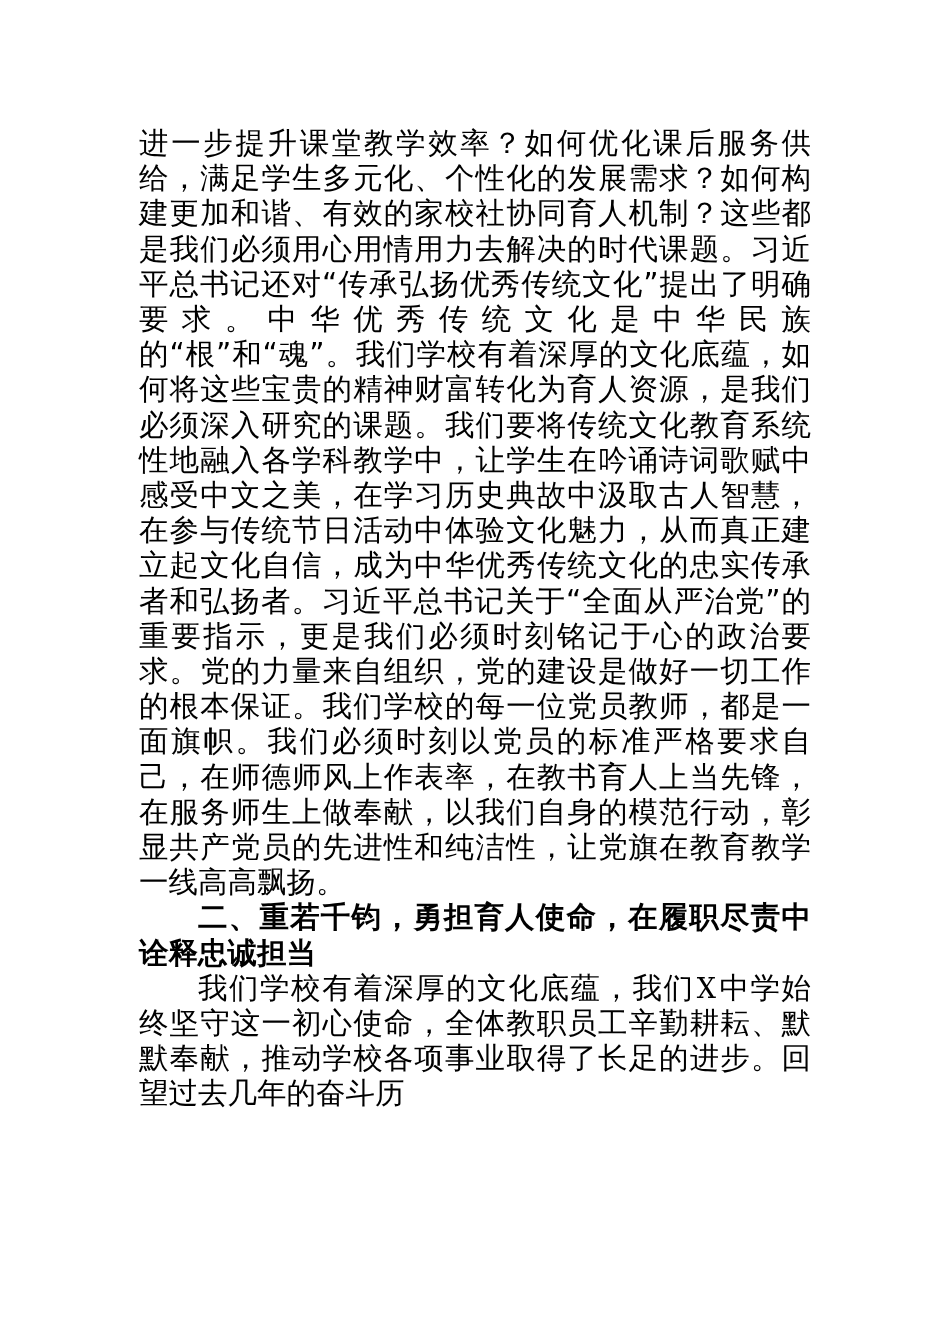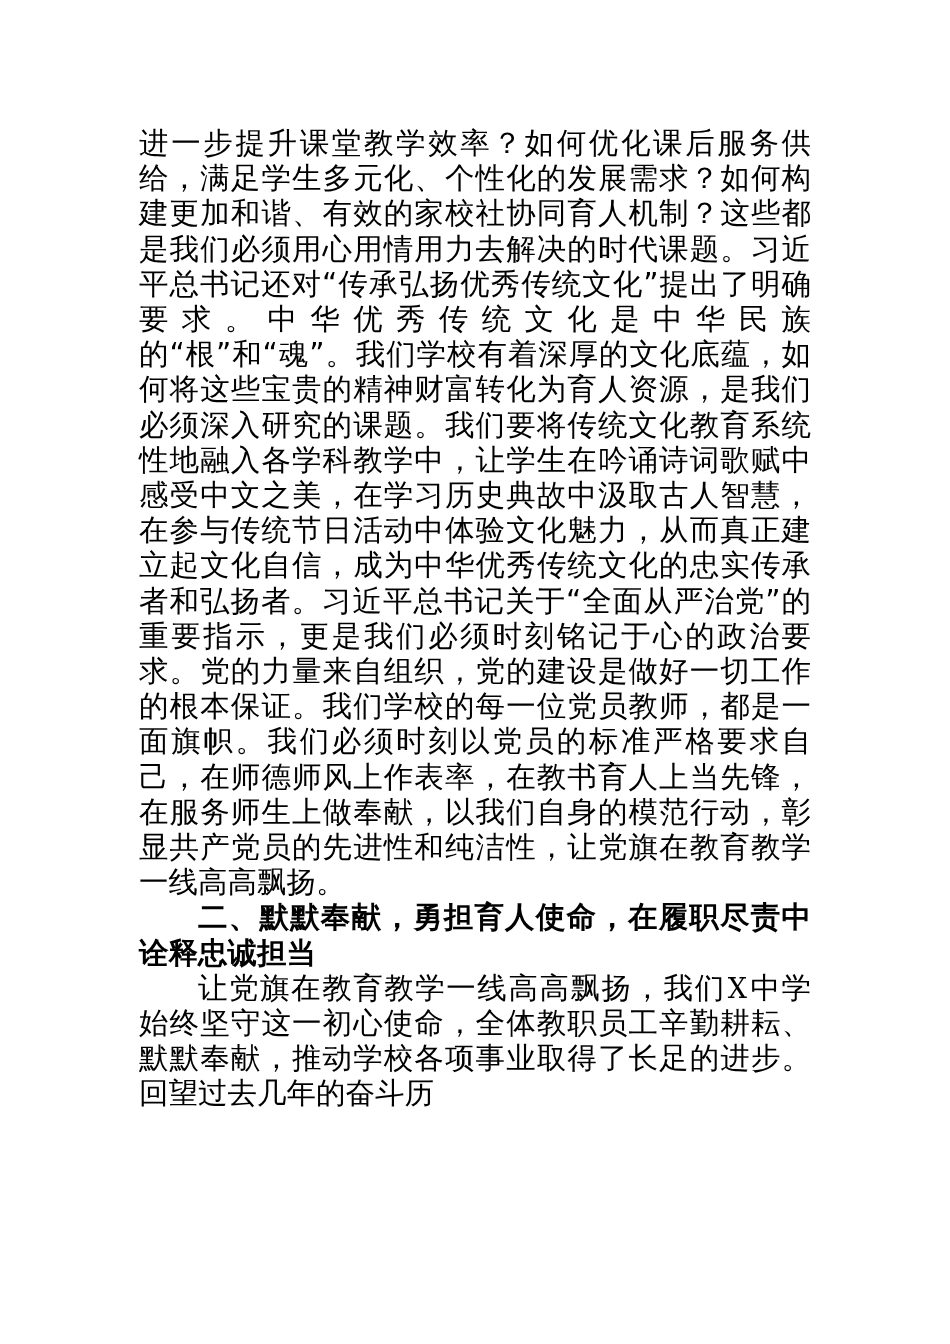--- a/index.html
+++ b/index.html
@@ -71,22 +71,22 @@
 </style>
 </head>
 <body>
 
 <div class="page">
 
   <div class="text-block">
 
     <p class="para cont">进一步提升课堂教学效率？如何优化课后服务供给，满足学生多元化、个性化的发展需求？如何构建更加和谐、有效的家校社协同育人机制？这些都是我们必须用心用情用力去解决的时代课题。习近平总书记还对“传承弘扬优秀传统文化”提出了明确要求。中华优秀传统文化是中华民族的“根”和“魂”。我们学校有着深厚的文化底蕴，如何将这些宝贵的精神财富转化为育人资源，是我们必须深入研究的课题。我们要将传统文化教育系统性地融入各学科教学中，让学生在吟诵诗词歌赋中感受中文之美，在学习历史典故中汲取古人智慧，在参与传统节日活动中体验文化魅力，从而真正建立起文化自信，成为中华优秀传统文化的忠实传承者和弘扬者。习近平总书记关于“全面从严治党”的重要指示，更是我们必须时刻铭记于心的政治要求。党的力量来自组织，党的建设是做好一切工作的根本保证。我们学校的每一位党员教师，都是一面旗帜。我们必须时刻以党员的标准严格要求自己，在师德师风上作表率，在教书育人上当先锋，在服务师生上做奉献，以我们自身的模范行动，彰显共产党员的先进性和纯洁性，让党旗在教育教学一线高高飘扬。</p>
 
-    <p class="para heading">二、默默奉献，勇担育人使命，在履职尽责中诠释忠诚担当</p>
+    <p class="para heading">二、重若千钧，勇担育人使命，在履职尽责中诠释忠诚担当</p>
 
 
     <p class="para indent">
-      <span>让党旗在教育教学一线高高飘扬，我们</span><span class="latin">X</span><span>中学始终坚守这一初心使命，全体教职员工辛勤耕耘、默默奉献，推动学校各项事业取得了长足的进步。回望过去几年的奋斗历</span>
+      <span>我们学校有着深厚的文化底蕴，我们</span><span class="latin">X</span><span>中学始终坚守这一初心使命，全体教职员工辛勤耕耘、默默奉献，推动学校各项事业取得了长足的进步。回望过去几年的奋斗历</span>
     </p>
 
   </div>
 
 </div>
 
 </body></html>

